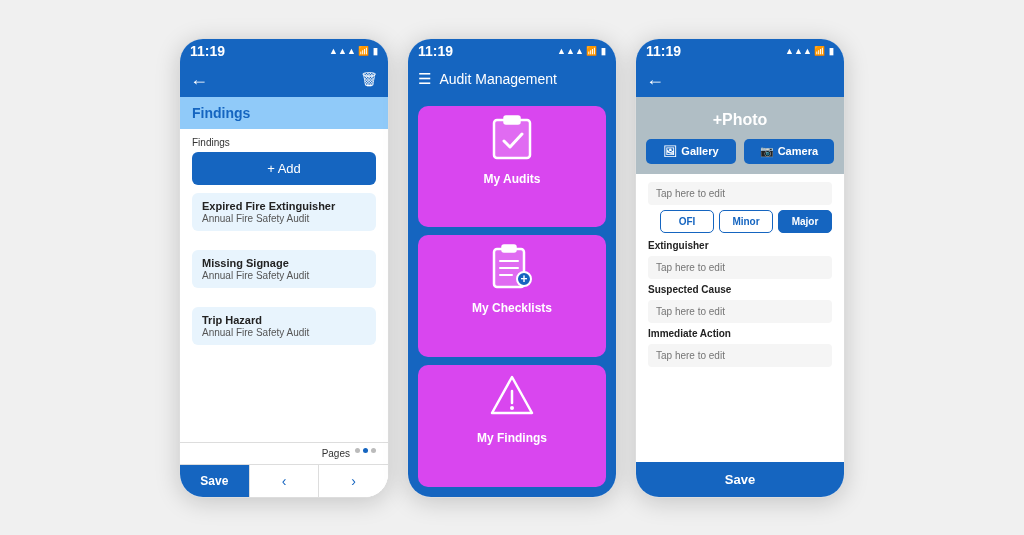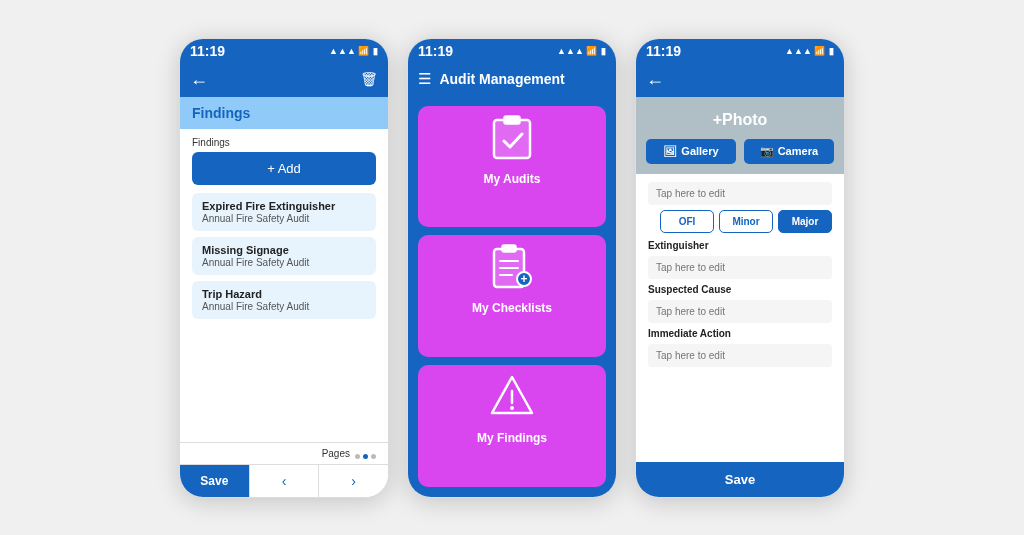--- a/index.html
+++ b/index.html
@@ -92,21 +92,21 @@
       align-items: center;
       justify-content: center;
       gap: 5px;
       flex-shrink: 0;
     }
     .findings-list {
       flex: 1;
       overflow: hidden;
       display: flex;
       flex-direction: column;
-      gap: 0;
+      gap: 13px;
       padding: 0 12px;
     }
     .finding-item {
       background: #e8f4fd;
       border-radius: 6px;
       padding: 7px 10px;
       margin-bottom: 6px;
       flex-shrink: 0;
     }
     .finding-item .finding-name {
@@ -119,21 +119,21 @@
       color: #555;
       margin-top: 1px;
     }
     .screen1-footer {
       background: #fff;
       border-top: 1px solid #ddd;
       flex-shrink: 0;
     }
     .pages-bar {
       display: flex;
-      align-items: flex-end;
+      align-items: flex-start;
       justify-content: flex-end;
       padding: 5px 12px;
       font-size: 10px;
       color: #333;
       gap: 5px;
     }
     .pages-dots { display: flex; gap: 3px; align-items: center; }
     .dot { width: 5px; height: 5px; border-radius: 50%; background: #bbb; }
     .dot.active { background: #1565c0; }
     .nav-row {
@@ -164,21 +164,21 @@
     
     .screen2-header {
       background: #1565c0;
       padding: 8px 10px;
       display: flex;
       align-items: center;
       gap: 8px;
       flex-shrink: 0;
     }
     .hamburger { color: #fff; font-size: 15px; cursor: pointer; }
-    .screen2-title { color: #fff; font-size: 14px; font-weight: 700; }
+    .screen2-title { color: #fff; font-size: 14px; font-weight: 400; }
     .audit-list {
       flex: 1;
       background: #1565c0;
       padding: 10px 10px;
       display: flex;
       flex-direction: column;
       gap: 8px;
       overflow: hidden;
     }
     .audit-card {

